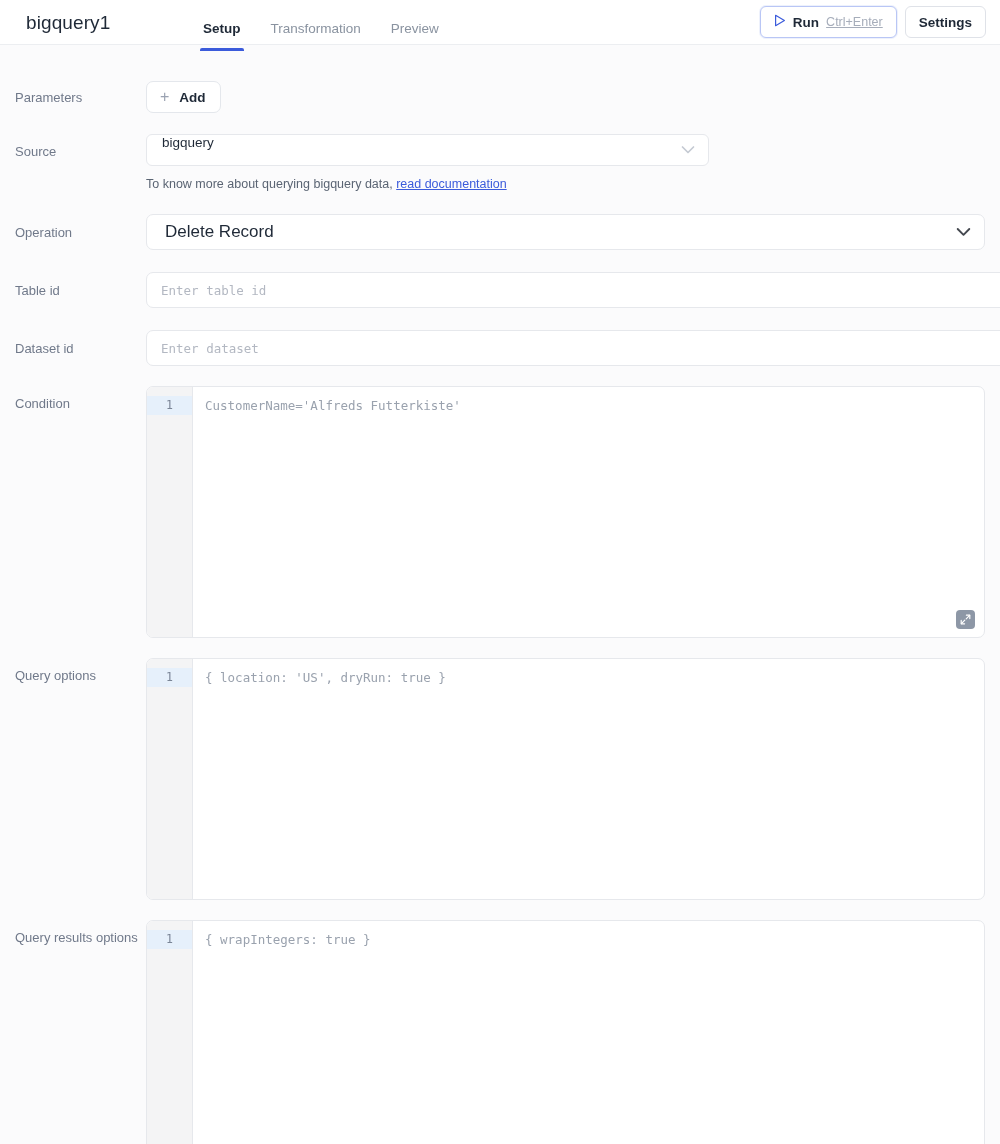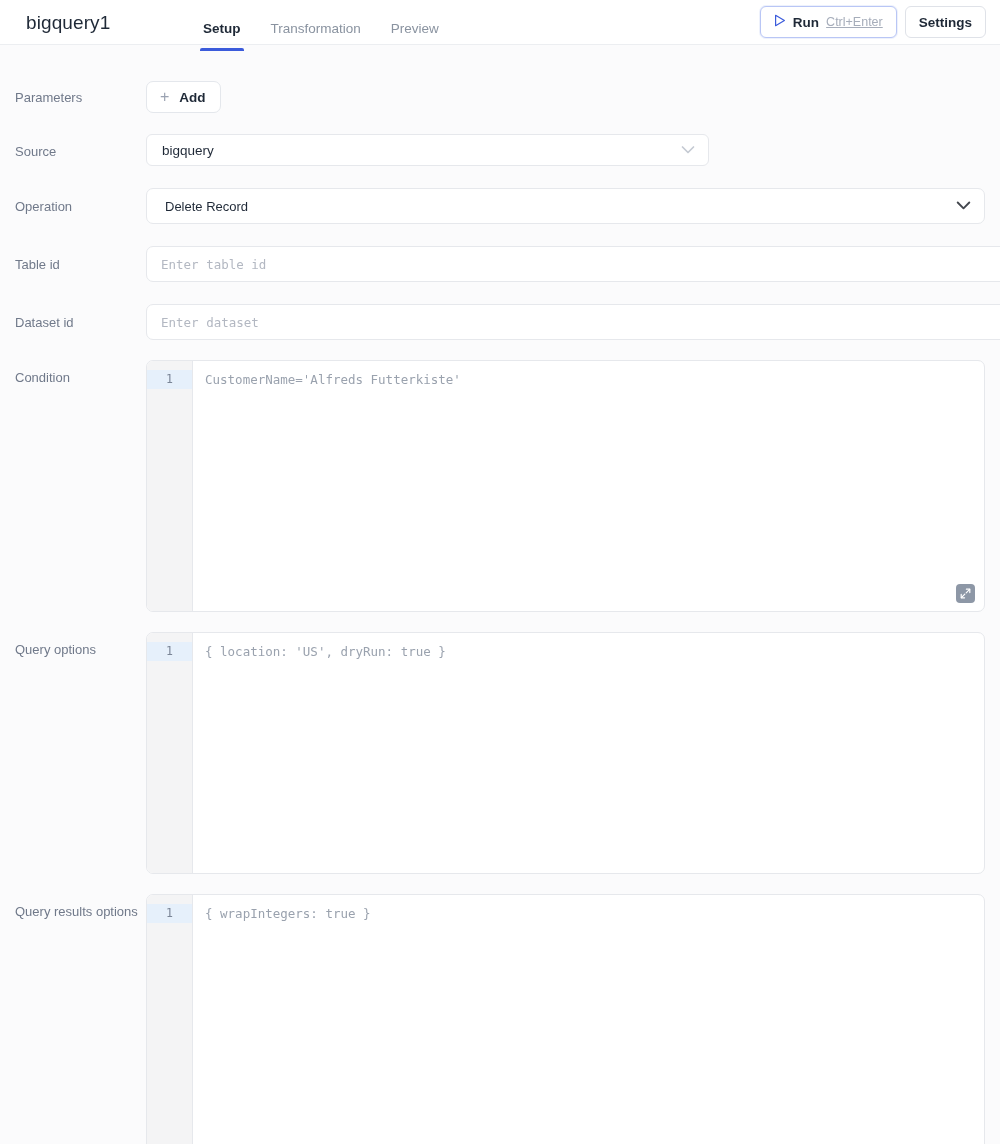--- a/index.html
+++ b/index.html
@@ -142,21 +142,20 @@
   .row-source { margin-top: 21px; }
   .row-source .row-label { padding-top: 8px; }
   .select-sm {
     position: relative;
     width: 563px;
     height: 32px;
     border: 1px solid #e6e8ec;
     border-radius: 6px;
     background: #fff;
     display: flex;
-    align-items: center;
     padding: 0 34px 0 15px;
     font-size: 13.5px;
     color: #1f2937;
     cursor: pointer;
   }
   .chev {
     position: absolute;
     right: 13px;
     top: 50%;
     transform: translateY(-50%);
@@ -180,21 +179,21 @@
   .select-lg {
     position: relative;
     width: 839px;
     height: 36px;
     border: 1px solid #e6e8ec;
     border-radius: 7px;
     background: #fff;
     display: flex;
     align-items: center;
     padding: 0 36px 0 18px;
-    font-size: 13px;
+    font-size: 17px;
     color: #1f2937;
     cursor: pointer;
   }
 
   
   .row-input { margin-top: 22px; }
   .row-input .row-label { padding-top: 9px; }
   .text-input {
     width: 898px;
     height: 36px;
@@ -313,20 +312,24 @@
   <div class="row row-source">
     <div class="row-label">Source</div>
     <div class="row-field">
       <div class="select-sm">
         <span>bigquery</span>
         <span class="chev">
           <svg width="14" height="9" viewBox="0 0 14 9" fill="none">
             <path d="M1.5 1.5 L7 7 L12.5 1.5" stroke="#c5cad3" stroke-width="1.7" stroke-linecap="round" stroke-linejoin="round"></path>
           </svg>
         </span>
+      </div>
+      <div class="hint">
+        <span>To know more about querying bigquery data,</span>
+        <a>read documentation</a>
       </div>
     </div>
   </div>
 
   <div class="row row-operation">
     <div class="row-label">Operation</div>
     <div class="row-field">
       <div class="select-lg">
         <span>Delete Record</span>
         <span class="chev">

